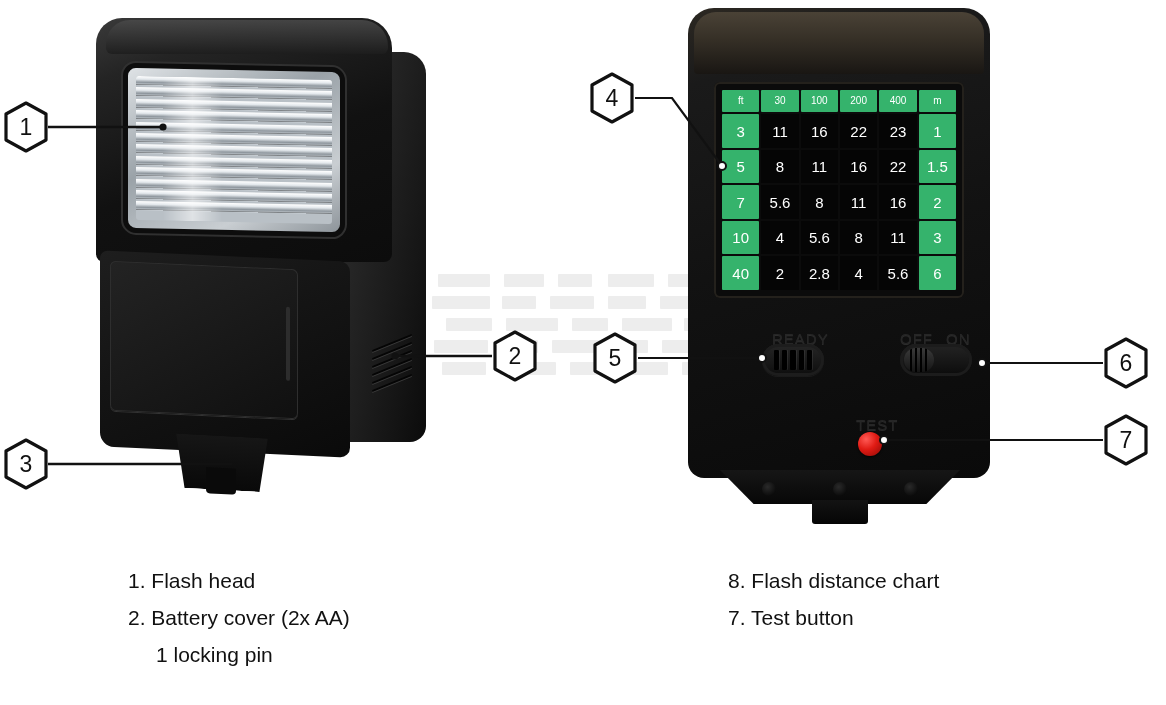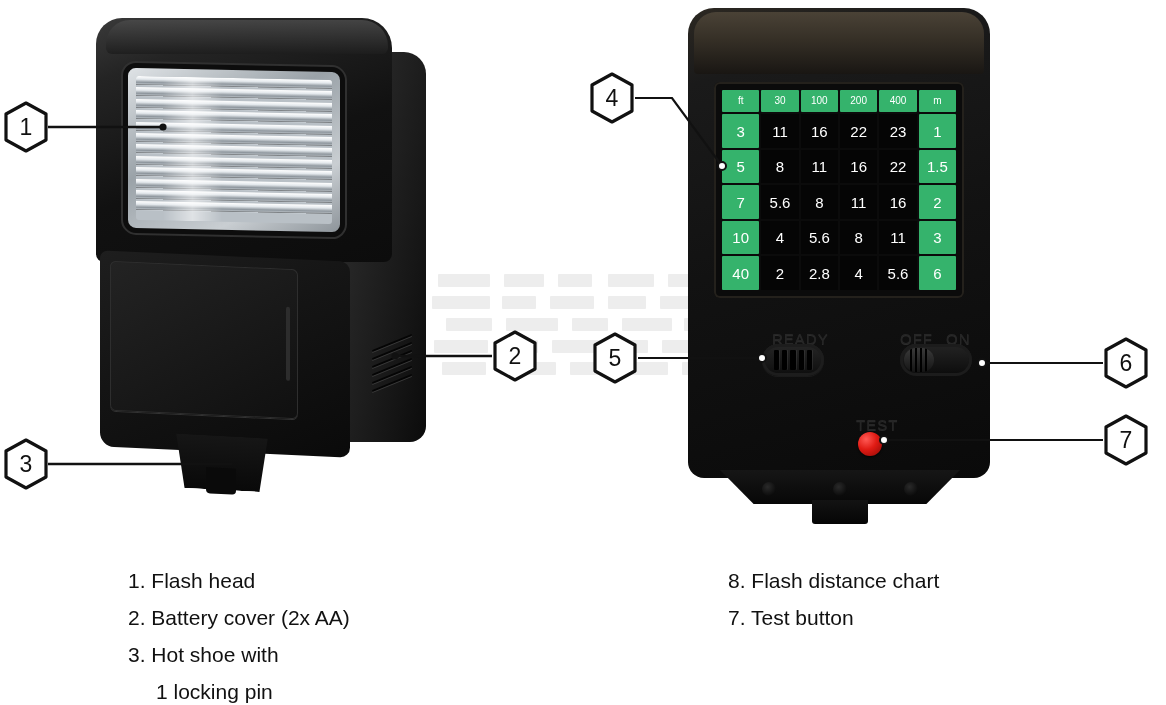--- a/index.html
+++ b/index.html
@@ -396,21 +396,20 @@
   <div class="callout" style="left:1103px; top:414px;">
     <svg width="46" height="52" viewBox="0 0 46 52">
         <polygon points="23,2 43,13 43,39 23,50 3,39 3,13" fill="#fff" stroke="#111" stroke-width="3.2" stroke-linejoin="round"></polygon>
       </svg>
     <span class="num">7</span>
   </div>
 
   <ul class="caption" id="caption-left">
       <li>1. Flash head</li>
       <li>2. Battery cover (2x AA)</li>
-      <li>3. Hot shoe with</li>
       <li class="indent">1 locking pin</li>
     </ul>
   <ul class="caption" id="caption-right">
       <li>8. Flash distance chart</li>
       <li>7. Test button</li>
     </ul>
 
 </div>
 
 </body></html>

